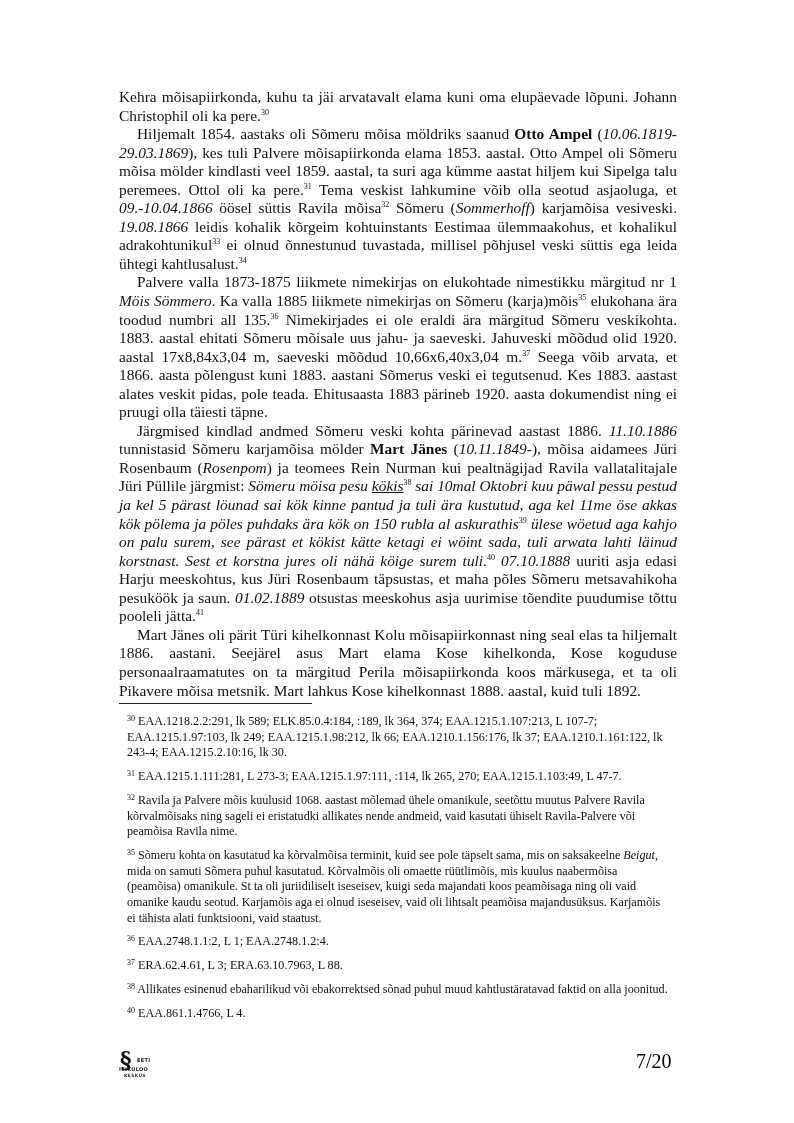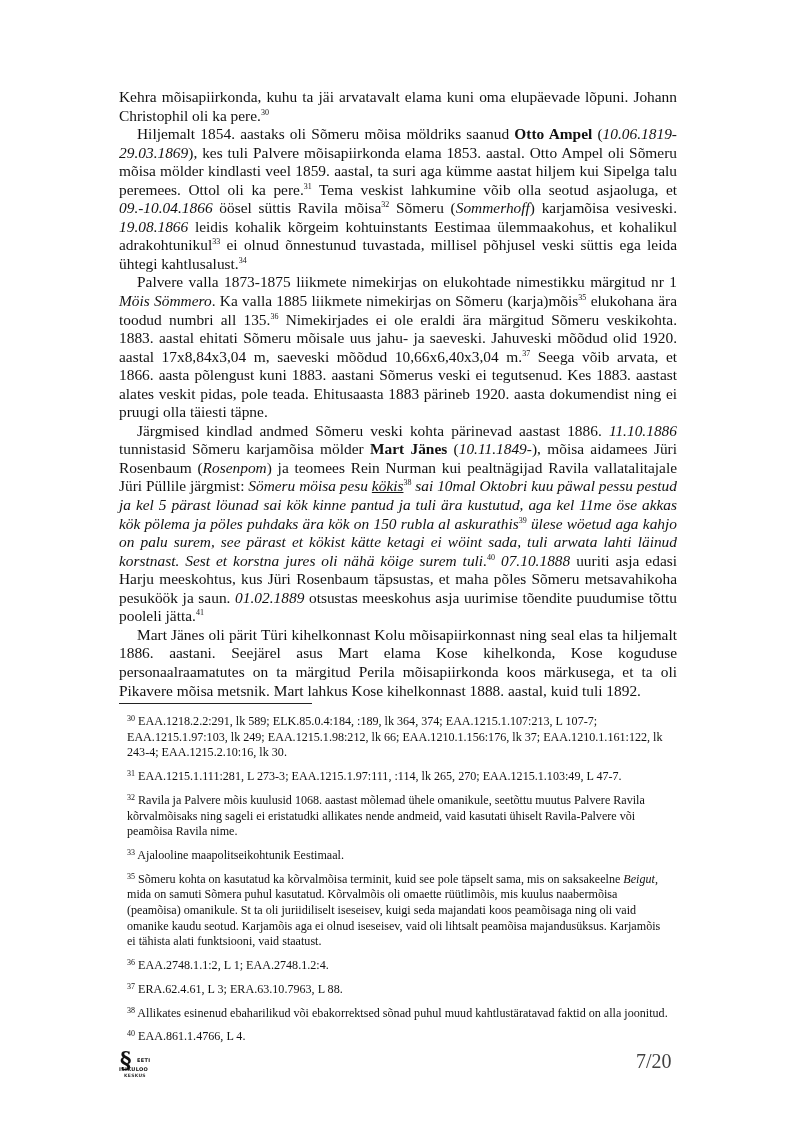--- a/index.html
+++ b/index.html
@@ -21,21 +21,21 @@
   .footnotes div { margin: 8px; }
   .logo { position: absolute; left: 117px; top: 1052px; width: 40px; height: 28px; }
   .logo .sym { position: absolute; left: 3px; top: -4px; font-size: 22px; font-weight: bold;
                font-family: "DejaVu Serif", serif; line-height: 22px; }
   .logo .l1 { position: absolute; left: 20px; top: 5px; font-size: 5px; font-weight: bold;
               font-family: "DejaVu Sans", sans-serif; letter-spacing: 0.3px; }
   .logo .l2 { position: absolute; left: 2px; top: 14px; font-size: 5px; font-weight: bold;
               font-family: "DejaVu Sans", sans-serif; letter-spacing: 0.3px; }
   .logo .l3 { position: absolute; left: 7px; top: 21px; font-size: 4.5px; font-weight: bold;
               font-family: "DejaVu Sans", sans-serif; letter-spacing: 0.3px; color: #333; }
-  .pagenum { position: absolute; left: 636px; top: 1050px; font-size: 20px; color: #404040;
+  .pagenum { position: absolute; left: 636px; top: 1050px; font-size: 20px; color: #000000;
              font-family: "Liberation Serif", serif; }
 </style>
 </head>
 <body>
 
 <div class="page">
 
   <div class="body-text">
     <p><span>Kehra mõisapiirkonda, kuhu ta jäi arvatavalt elama kuni oma elupäevade lõpuni. Johann Christophil oli ka pere.</span><sup>30</sup></p>
 
@@ -47,21 +47,20 @@
 
     <p class="indent"><span>Mart Jänes oli pärit Türi kihelkonnast Kolu mõisapiirkonnast ning seal elas ta hiljemalt 1886. aastani. Seejärel asus Mart elama Kose kihelkonda, Kose koguduse personaalraamatutes on ta märgitud Perila mõisapiirkonda koos märkusega, et ta oli Pikavere mõisa metsnik. Mart lahkus Kose kihelkonnast 1888. aastal, kuid tuli 1892.</span></p>
   </div>
 
   <div class="sep"></div>
 
   <div class="footnotes fn">
     <div><sup>30</sup> <span>EAA.1218.2.2:291, lk 589; ELK.85.0.4:184, :189, lk 364, 374; EAA.1215.1.107:213, L 107-7; EAA.1215.1.97:103, lk 249; EAA.1215.1.98:212, lk 66; EAA.1210.1.156:176, lk 37; EAA.1210.1.161:122, lk 243-4; EAA.1215.2.10:16, lk 30.</span></div>
     <div><sup>31</sup> <span>EAA.1215.1.111:281, L 273-3; EAA.1215.1.97:111, :114, lk 265, 270; EAA.1215.1.103:49, L 47-7.</span></div>
     <div><sup>32</sup> <span>Ravila ja Palvere mõis kuulusid 1068. aastast mõlemad ühele omanikule, seetõttu muutus Palvere Ravila kõrvalmõisaks ning sageli ei eristatudki allikates nende andmeid, vaid kasutati ühiselt Ravila-Palvere või peamõisa Ravila nime.</span></div>
-    <div><sup>33</sup> <span>Ajalooline maapolitseikohtunik Eestimaal.</span></div>
     <div><sup>35</sup> <span>Sõmeru kohta on kasutatud ka kõrvalmõisa terminit, kuid see pole täpselt sama, mis on saksakeelne </span><i>Beigut</i><span>, mida on samuti Sõmera puhul kasutatud. Kõrvalmõis oli omaette rüütlimõis, mis kuulus naabermõisa (peamõisa) omanikule. St ta oli juriidiliselt iseseisev, kuigi seda majandati koos peamõisaga ning oli vaid omanike kaudu seotud. Karjamõis aga ei olnud iseseisev, vaid oli lihtsalt peamõisa majandusüksus. Karjamõis ei tähista alati funktsiooni, vaid staatust.</span></div>
     <div><sup>36</sup> <span>EAA.2748.1.1:2, L 1; EAA.2748.1.2:4.</span></div>
     <div><sup>37</sup> <span>ERA.62.4.61, L 3; ERA.63.10.7963, L 88.</span></div>
     <div><sup>38</sup> <span>Allikates esinenud ebaharilikud või ebakorrektsed sõnad puhul muud kahtlustäratavad faktid on alla joonitud.</span></div>
     <div><sup>40</sup> <span>EAA.861.1.4766, L 4.</span></div>
   </div>
 
   <div class="logo">
     <span class="sym">§</span>
     <span class="l1">EETI</span>

